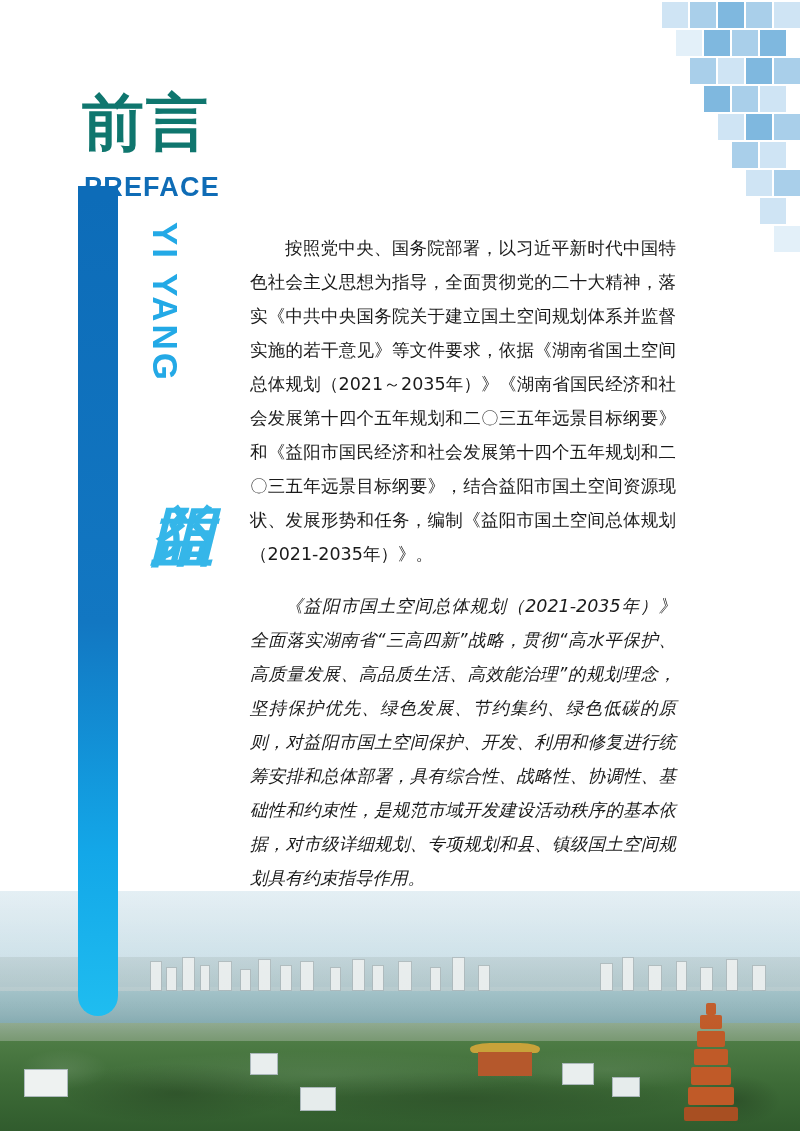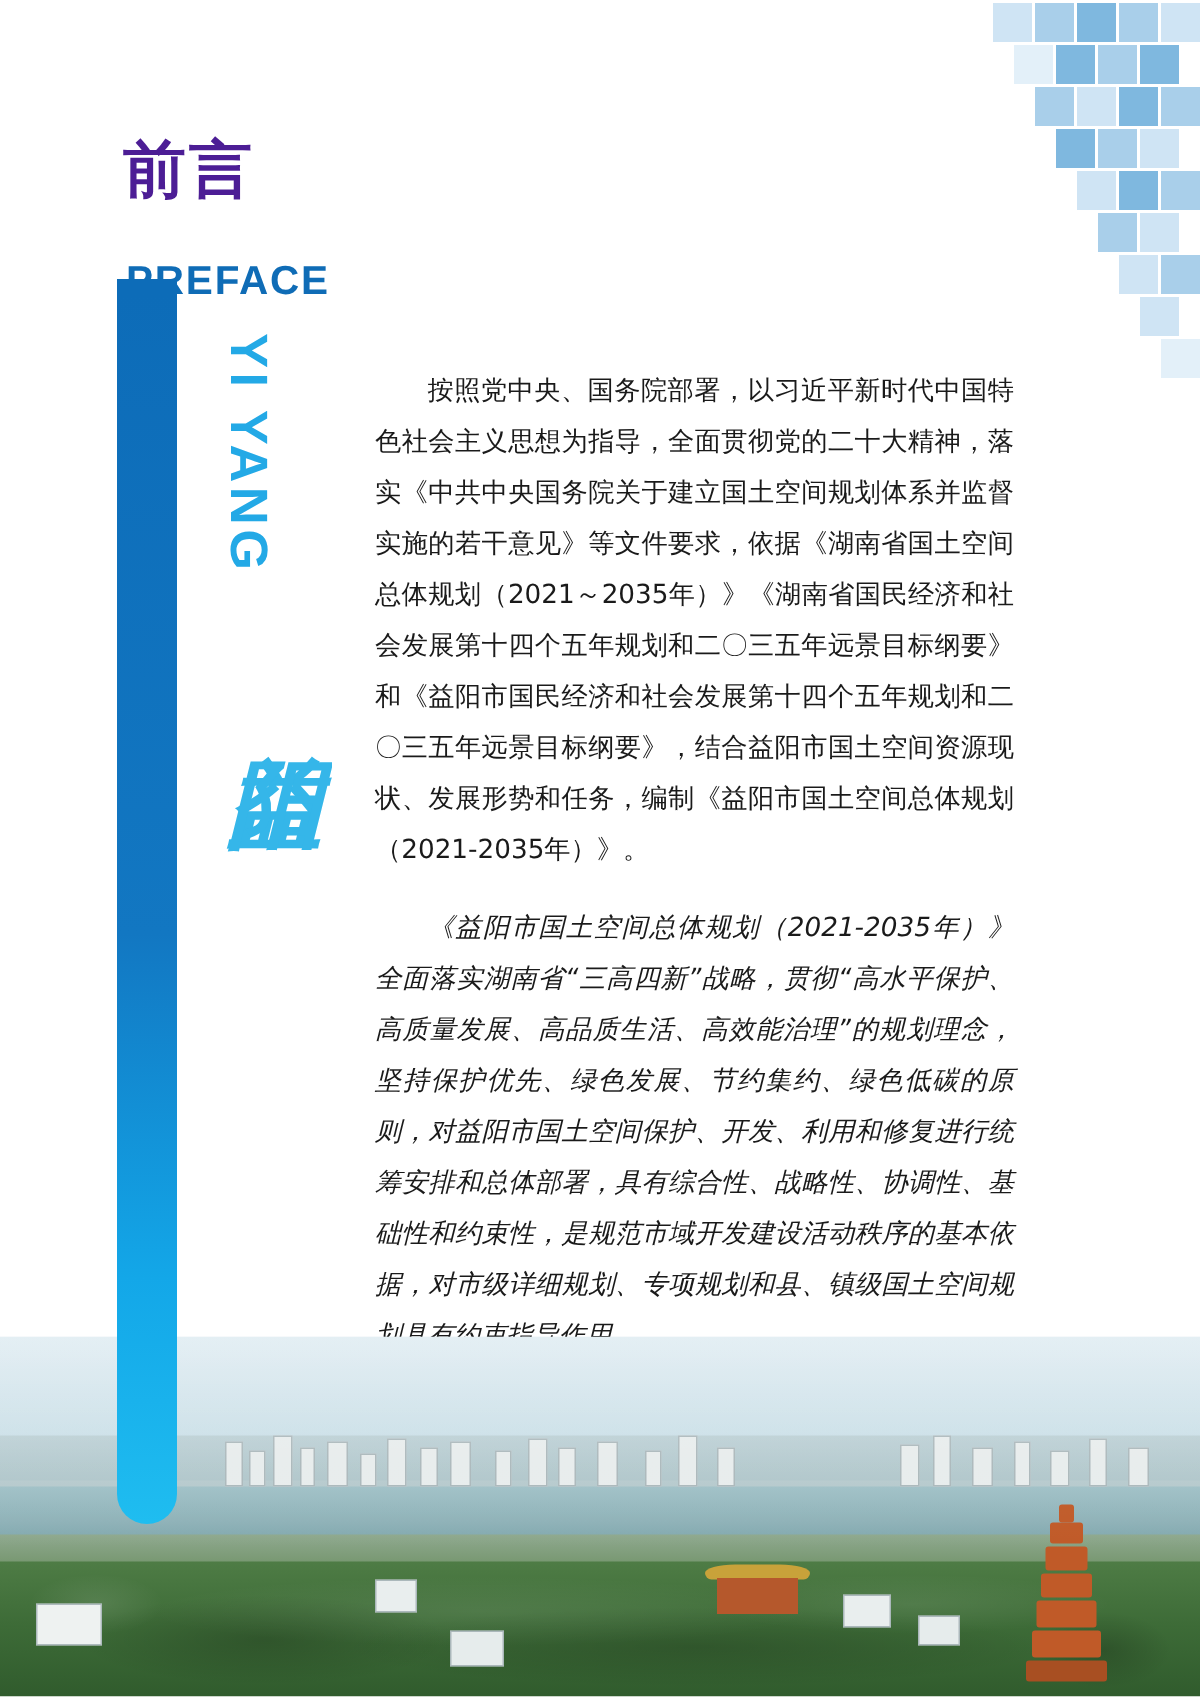--- a/index.html
+++ b/index.html
@@ -81,41 +81,41 @@
     writing-mode: vertical-rl;
     letter-spacing: 6px;
   }
 
   
   #title-cn {
     position: absolute;
     left: 82px;
     top: 92px;
     font-family: "DejaVu Sans", sans-serif;
-    font-size: 42px;
+    font-size: 62px;
     font-weight: bold;
-    color: #4c1d95;
+    color: #0f766e;
     letter-spacing: 2px;
     line-height: 1;
   }
   #title-en {
     position: absolute;
     left: 84px;
     top: 172px;
     font-size: 27px;
     font-weight: bold;
     color: #0f6cb6;
     letter-spacing: 1.2px;
   }
 
   
   #body-text {
     position: absolute;
     left: 250px;
-    top: 244px;
+    top: 231px;
     width: 426px;
     color: #1a1a1a;
     font-family: "DejaVu Sans", sans-serif;
     font-size: 17.5px;
     line-height: 34px;
     text-align: justify;
     text-justify: inter-ideograph;
   }
   #body-text p {
     margin: 0 0 18px 0;

